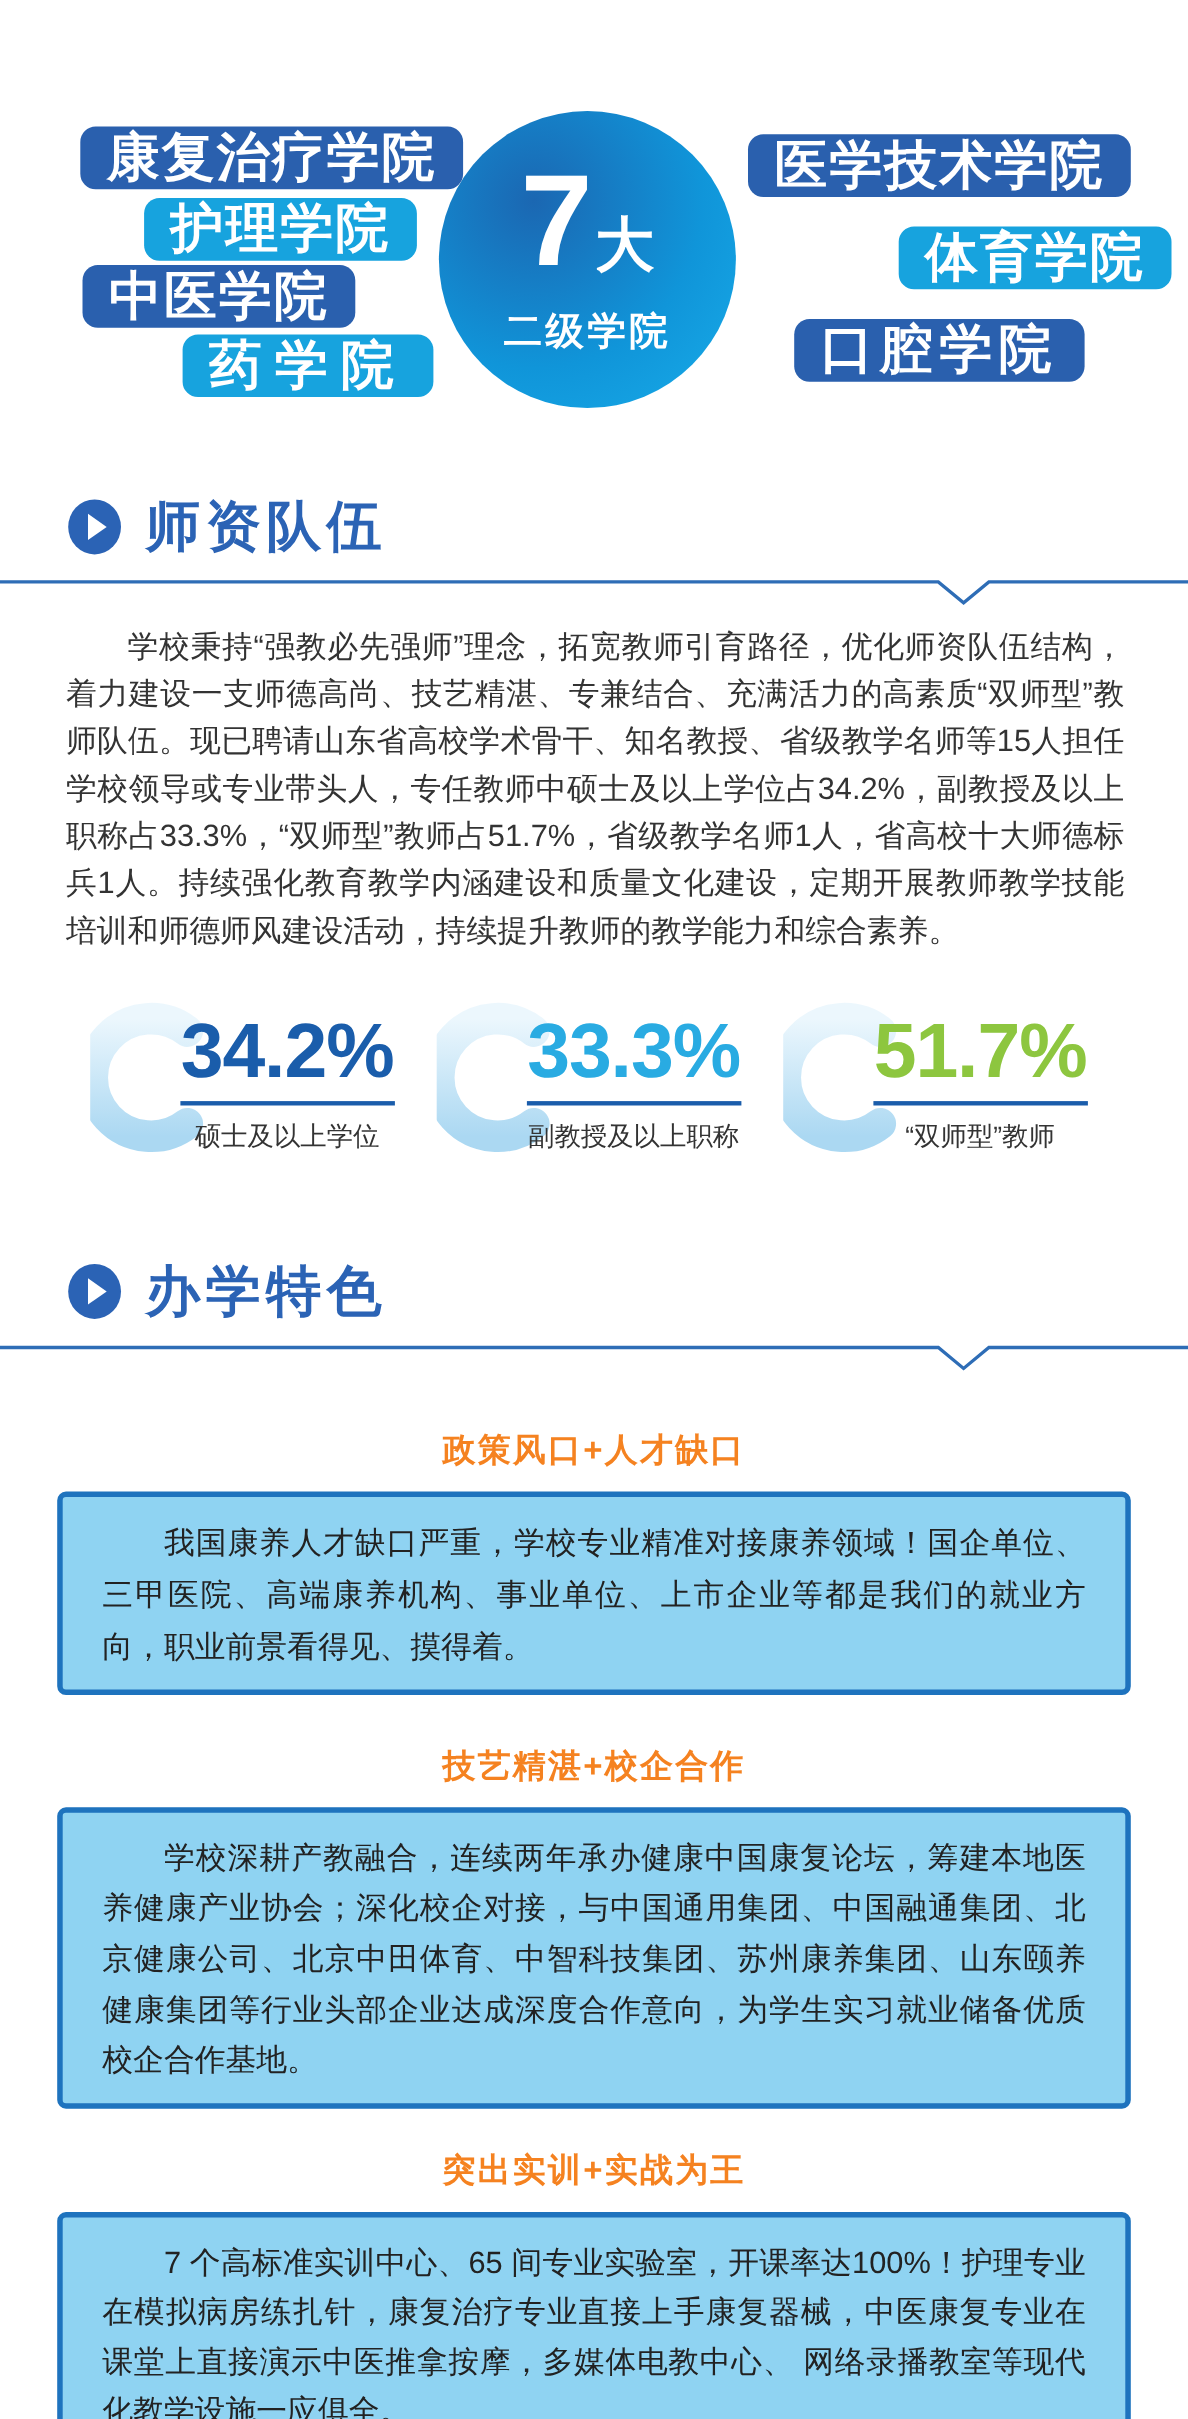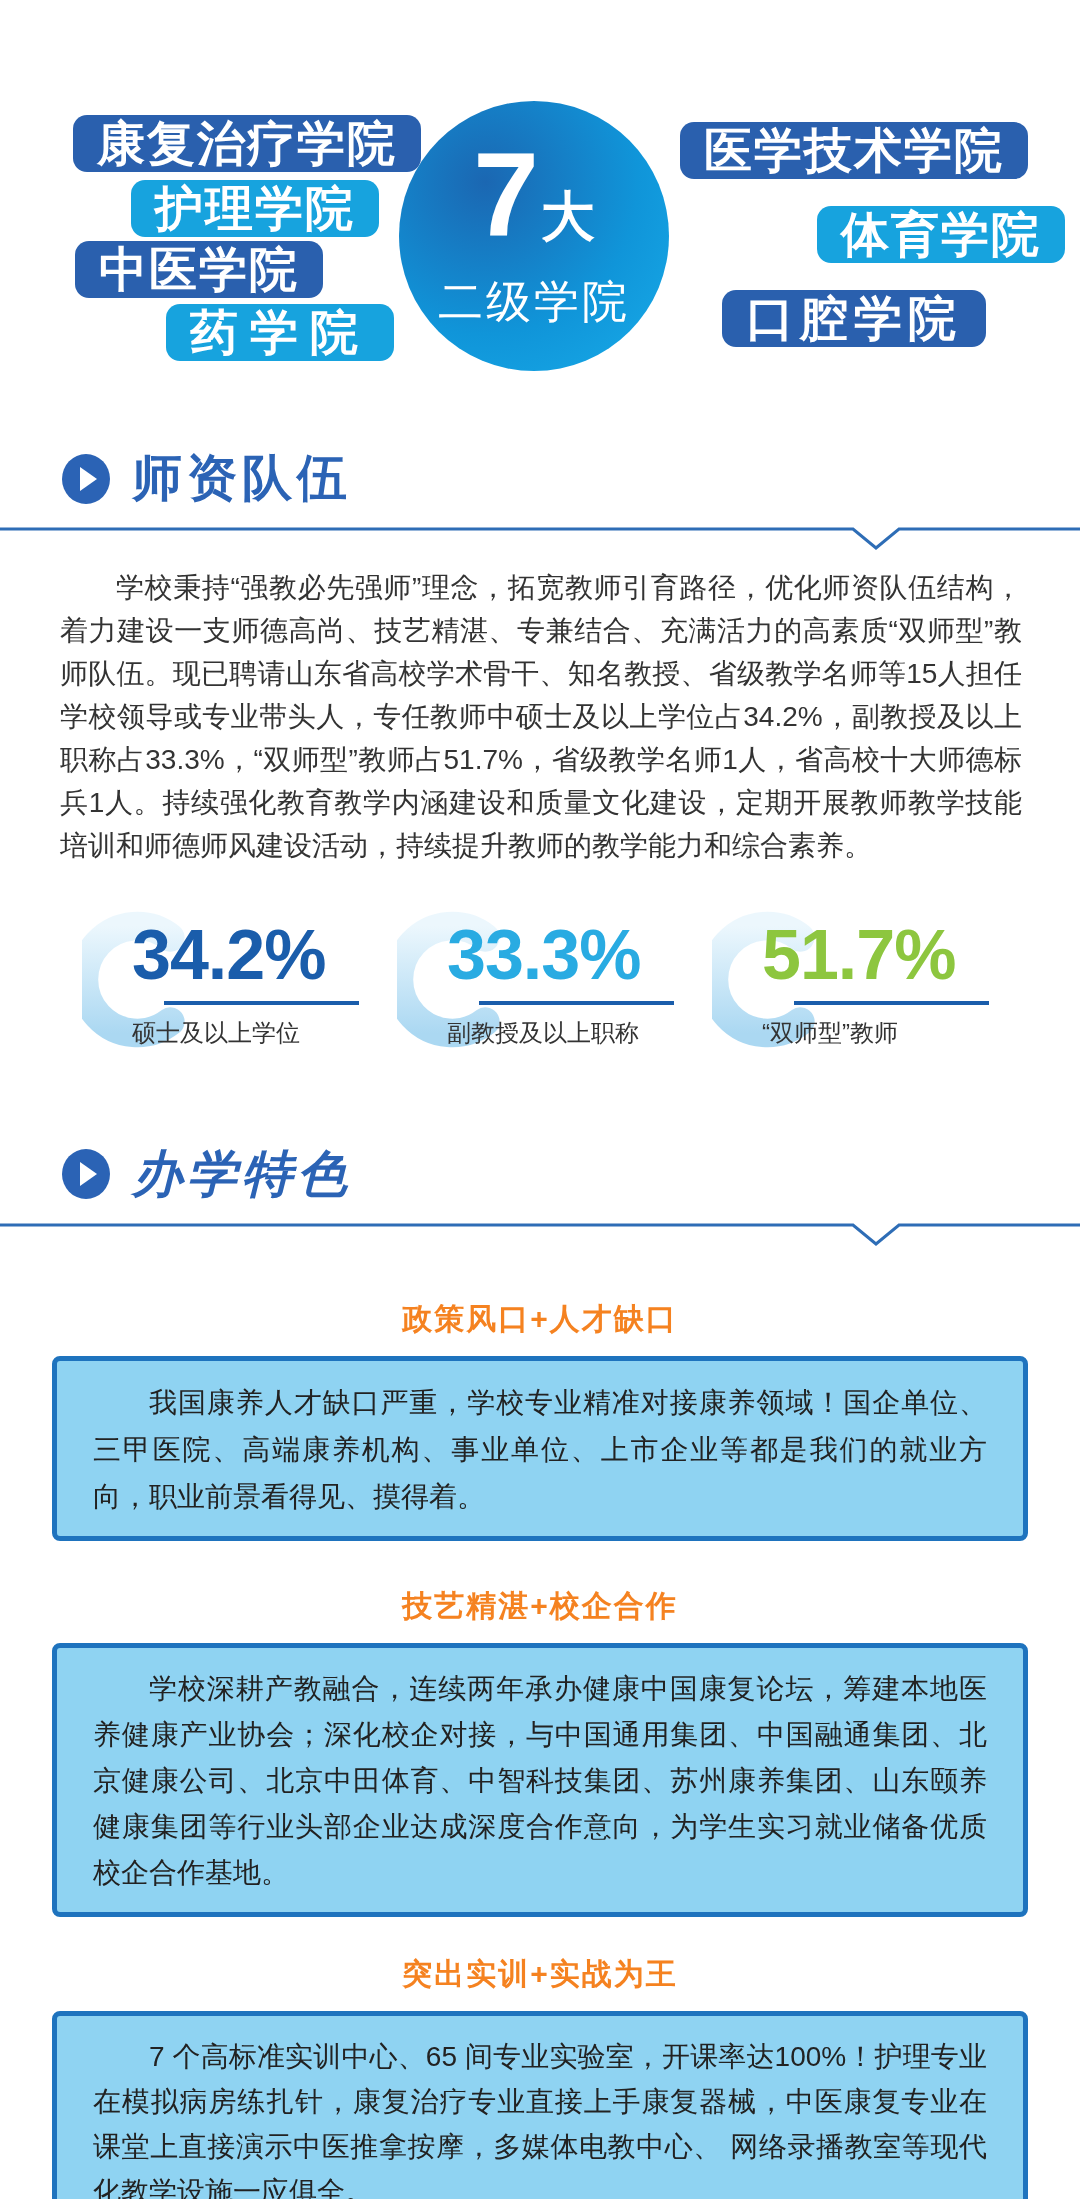--- a/index.html
+++ b/index.html
@@ -19,41 +19,41 @@
   .badge{position:absolute;color:#fff;font-weight:900;font-size:48px;line-height:57px;
          padding:0 24px;border-radius:14px;letter-spacing:2px;white-space:nowrap;}
   .badge.dark{background:var(--badge-dark);}
   .badge.light{background:var(--badge-light);}
   .hero-circle{position:absolute;left:399px;top:101px;width:270px;height:270px;border-radius:50%;
      background:radial-gradient(circle at 32% 30%, var(--circle-blue-dark) 0%, #1095d9 58%, var(--circle-blue-light) 100%);
      display:flex;flex-direction:column;align-items:center;justify-content:center;color:#fff;}
   .circle-line1{display:flex;align-items:baseline;margin-top:-6px;}
   .circle-big{font-size:118px;font-weight:900;line-height:1;}
   .circle-unit{font-size:54px;font-weight:900;margin-left:2px;}
-  .circle-sub{font-size:45px;font-weight:400;letter-spacing:3px;margin-top:18px;}
+  .circle-sub{font-size:35px;font-weight:700;letter-spacing:3px;margin-top:18px;}
 
   
   .sec-header{display:flex;align-items:center;padding-left:62px;}
   .sec-header.first{margin-top:15px;}
   .sec-header.second{margin-top:92px;}
   .play{width:48px;height:50px;border-radius:50%;background:var(--section-title-blue);position:relative;flex:0 0 auto;}
   .play::after{content:'';position:absolute;left:18px;top:13px;width:0;height:0;
      border-left:17px solid #fff;border-top:12px solid transparent;border-bottom:12px solid transparent;}
   .sec-title{font-size:50px;font-weight:900;color:var(--section-title-blue);margin-left:22px;letter-spacing:5px;}
   .divider{display:block;width:1080px;height:26px;margin-top:14px;color:var(--divider-blue);}
 
   
   .para{margin:14px 58px 0 60px;font-size:28px;line-height:43px;color:var(--body-text);
         text-align:justify;text-indent:2em;}
 
   
   .stats-row{display:flex;justify-content:space-between;padding:0 60px 0 80px;margin-top:52px;}
   .stat{position:relative;width:310px;}
   .crescent{position:absolute;left:2px;top:-16px;width:105px;height:153px;}
-  .stat-body{position:relative;margin-left:52px;text-align:left;}
+  .stat-body{position:relative;margin-left:52px;text-align:center;}
   .stat-num{font-size:70px;font-weight:900;letter-spacing:-1px;line-height:1.05;}
   .stat-c0{color:var(--stat-masters);} .stat-c1{color:var(--stat-assoc);} .stat-c2{color:var(--stat-dual);}
   .stat-rule{width:195px;height:4px;background:var(--stat-masters);border:none;margin:8px auto 12px;}
   .stat-label{font-size:24px;color:var(--body-text);}
 
   
   .orange-heading{text-align:center;font-size:30px;font-weight:900;color:var(--heading-orange);
                   letter-spacing:2px;line-height:58px;}
   .oh1{margin-top:42px;} .oh2{margin-top:36px;} .oh3{margin-top:28px;}
   .bluebox{margin:8px 52px 0 52px;background:var(--box-fill);border:5px solid var(--box-border);
@@ -140,21 +140,21 @@
           <hr class="stat-rule">
           <div class="stat-label">“双师型”教师</div>
         </div>
       </div>
     </div>
   </section>
 
   <section>
     <div class="sec-header second">
       <span class="play"></span>
-      <h2 class="sec-title" style="margin:0 0 0 22px;font-style:italic;">办学特色</h2>
+      <h2 class="sec-title" style="margin:0 0 0 22px;">办学特色</h2>
     </div>
     <svg class="divider" viewBox="0 0 1080 26" preserveAspectRatio="none">
       <path d="M0 3 H853 L876 22 L899 3 H1080" fill="none" stroke="currentColor" stroke-width="3"></path>
     </svg>
 
     <h3 class="orange-heading oh1" style="margin:42px 0 0 0;">政策风口+人才缺口</h3>
     <div class="bluebox b1">
       <p>我国康养人才缺口严重，学校专业精准对接康养领域！国企单位、三甲医院、高端康养机构、事业单位、上市企业等都是我们的就业方向，职业前景看得见、摸得着。</p>
     </div>
 

